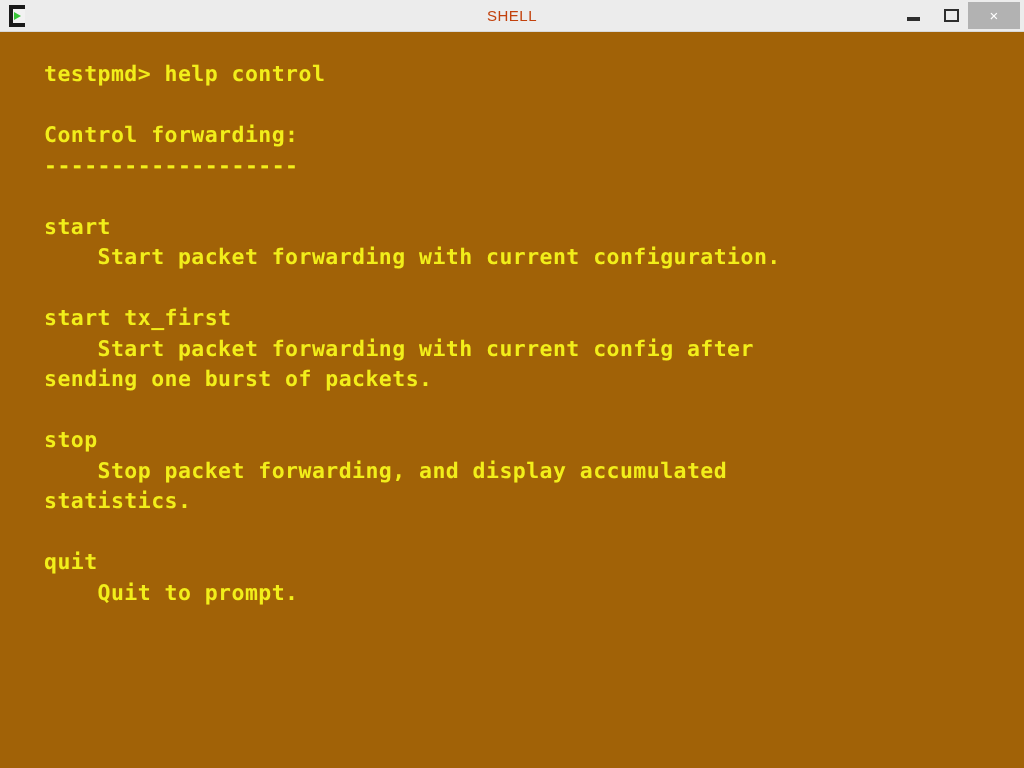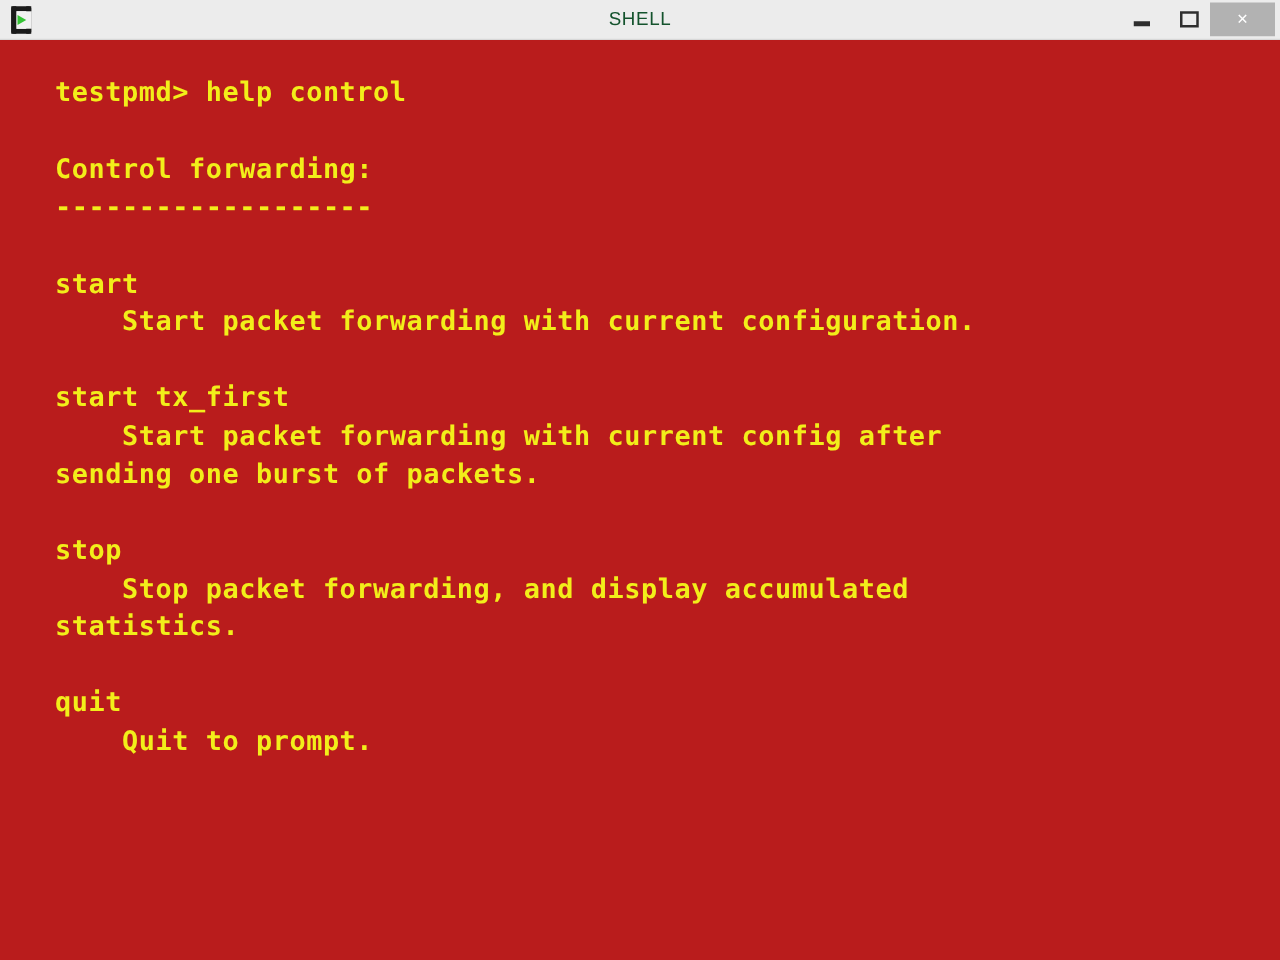--- a/index.html
+++ b/index.html
@@ -49,21 +49,21 @@
     position: absolute;
     left: 0;
     right: 0;
     top: 0;
     height: 32px;
     line-height: 32px;
     text-align: center;
     font-family: "Liberation Sans", sans-serif;
     font-size: 15px;
     letter-spacing: 0.5px;
-    color: #14532d;
+    color: #c2410c;
     pointer-events: none;
     user-select: none;
   }
 
   #window-controls {
     position: absolute;
     right: 0;
     top: 0;
     height: 32px;
     display: flex;
@@ -106,21 +106,21 @@
   #btn-close .glyph {
     font-family: "Liberation Sans", sans-serif;
     font-size: 15px;
     color: #ffffff;
     line-height: 1;
   }
 
   
   #terminal {
     flex: 1 1 auto;
-    background: #b91c1c;
+    background: #a16207;
     position: relative;
     overflow: hidden;
   }
   #terminal-screen {
     position: absolute;
     left: 44px;
     top: 28px;
     right: 0;
     bottom: 0;
     font-family: "DejaVu Sans Mono", monospace;

